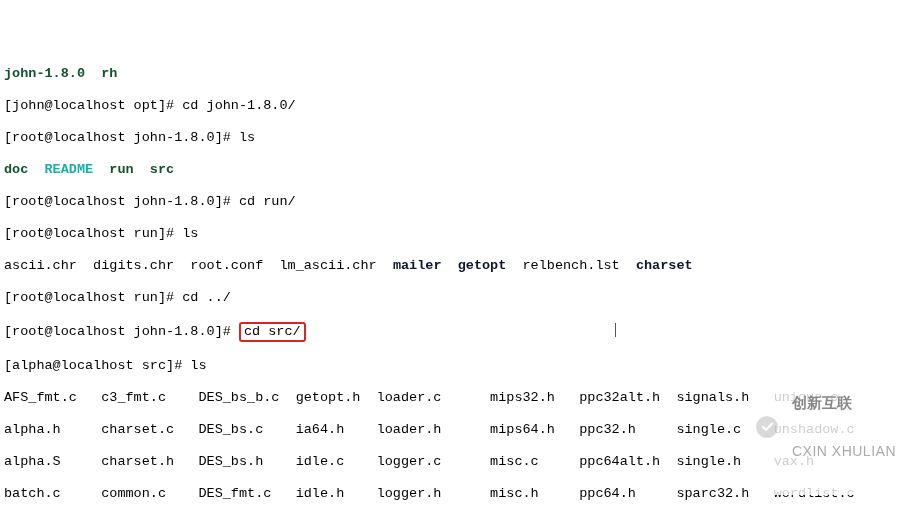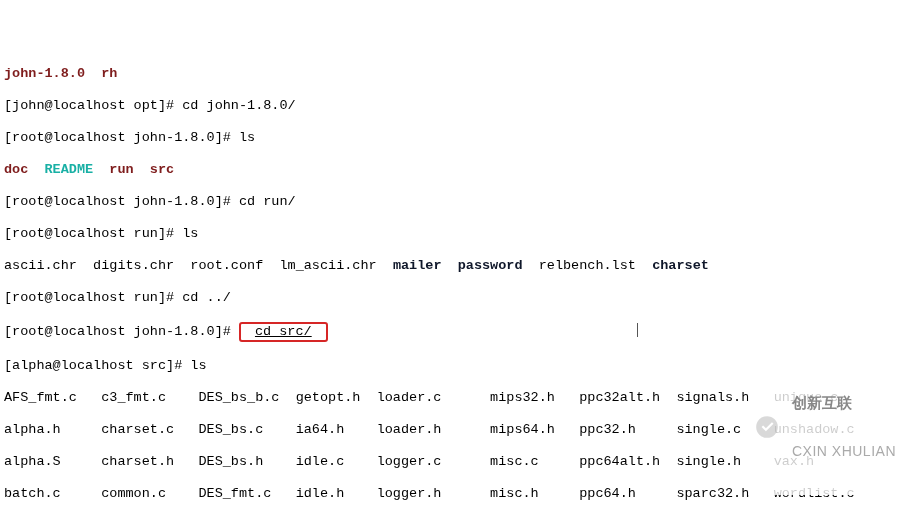--- a/index.html
+++ b/index.html
@@ -7,29 +7,28 @@
     padding: 2px 4px;
     background: #fff;
     font-family: "Consolas", "Courier New", monospace;
     font-size: 13.5px;
     line-height: 16px;
     color: #000;
     white-space: pre;
     width: 906px;
     overflow: hidden;
   }
-  .blue   { color: #7f1d1d; font-weight: bold; }
+  .blue   { color: #14532d; font-weight: bold; }
   .teal   { color: #19b0a5; font-weight: bold; }
   .green  { color: #0f172a; font-weight: bold; }
   .red-box {
     border: 2px solid #d62626;
     border-radius: 3px;
-    padding: 0 14px;
+    padding: 0 3px;
     display: inline-block;
-    text-decoration: underline;
   }
   .cursor-ibeam {
     display: inline-block;
     width: 1px; height: 14px;
     border-left: 1px solid #555;
     vertical-align: -2px;
     margin: 0 1px;
   }
   .watermark {
     position: absolute;
@@ -50,21 +49,21 @@
 <body>
 
 
 
 <div><span class="blue">john-1.8.0</span><span>  </span><span class="blue">rh</span></div>
 <div><span>[john@localhost opt]# </span><span>cd john-1.8.0/</span></div>
 <div><span>[root@localhost john-1.8.0]# </span><span>ls</span></div>
 <div><span class="blue">doc</span><span>  </span><span class="teal">README</span><span>  </span><span class="blue">run</span><span>  </span><span class="blue">src</span></div>
 <div><span>[root@localhost john-1.8.0]# </span><span>cd run/</span></div>
 <div><span>[root@localhost run]# </span><span>ls</span></div>
-<div><span>ascii.chr  digits.chr  root.conf  lm_ascii.chr  </span><span class="green">mailer</span><span>  </span><span class="green">password</span><span>  </span><span>relbench.lst  </span><span class="green">charset</span></div>
+<div><span>ascii.chr  digits.chr  root.conf  lm_ascii.chr  </span><span class="green">mailer</span><span>  </span><span class="green">getopt</span><span>  </span><span>relbench.lst  </span><span class="green">charset</span></div>
 <div><span>[root@localhost run]# </span><span>cd ../</span></div>
 <div><span>[root@localhost john-1.8.0]# </span><span class="red-box">cd src/</span><span>                                      </span><span class="cursor-ibeam"></span></div>
 <div><span>[alpha@localhost src]# </span><span>ls</span></div>
 <div>AFS_fmt.c   c3_fmt.c    DES_bs_b.c  getopt.h  loader.c      mips32.h   ppc32alt.h  signals.h   unique.c</div>
 <div>alpha.h     charset.c   DES_bs.c    ia64.h    loader.h      mips64.h   ppc32.h     single.c    unshadow.c</div>
 <div>alpha.S     charset.h   DES_bs.h    idle.c    logger.c      misc.c     ppc64alt.h  single.h    vax.h</div>
 <div>batch.c     common.c    DES_fmt.c   idle.h    logger.h      misc.h     ppc64.h     sparc32.h   wordlist.c</div>
 
 
 

